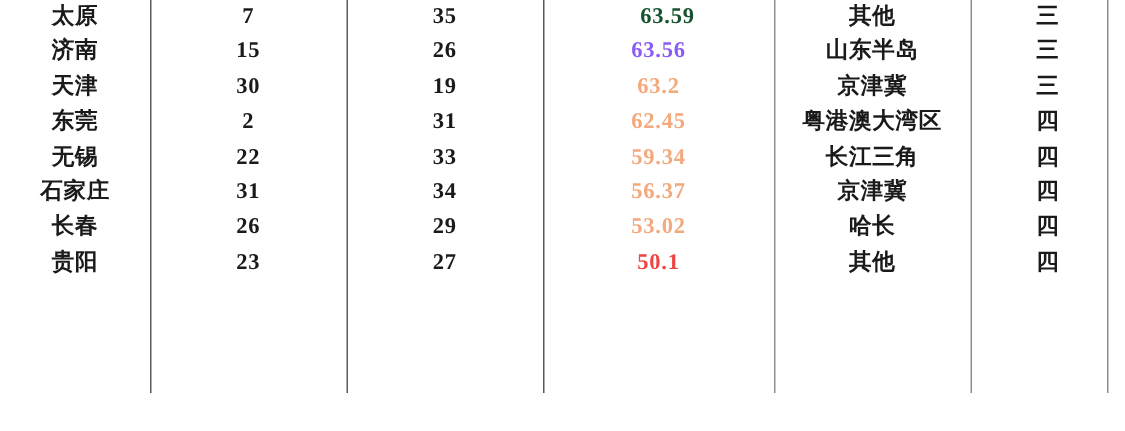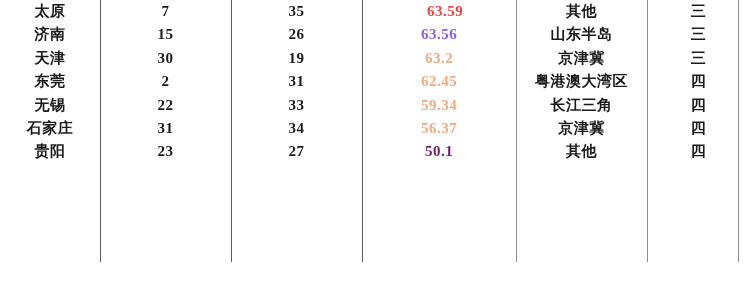--- a/index.html
+++ b/index.html
@@ -104,21 +104,21 @@
         <col class="c-rank-b">
       <col class="c-score">
         <col class="c-region">
         <col class="c-tier">
     </colgroup>
     <tbody id="table-body">
         <tr>
           <td class="cell-city">太原</td>
           <td class="cell-num">7</td>
           <td class="cell-num">35</td>
-          <td class="cell-score" style="color: #ef4444; padding-left: 12px;">63.59</td>
+          <td class="cell-score" style="color: #14532d; padding-left: 12px;">63.59</td>
           <td class="cell-region">其他</td>
           <td class="cell-tier">三</td>
         </tr>
         <tr>
           <td class="cell-city">济南</td>
           <td class="cell-num">15</td>
           <td class="cell-num">26</td>
           <td class="cell-score" style="color: #8b5cf6;">63.56</td>
           <td class="cell-region">山东半岛</td>
           <td class="cell-tier">三</td>
@@ -149,23 +149,31 @@
         </tr>
         <tr>
           <td class="cell-city">石家庄</td>
           <td class="cell-num">31</td>
           <td class="cell-num">34</td>
           <td class="cell-score" style="color: rgb(244, 169, 125); margin-left: 18px;">56.37</td>
           <td class="cell-region">京津冀</td>
           <td class="cell-tier">四</td>
         </tr>
         <tr>
+          <td class="cell-city">长春</td>
+          <td class="cell-num">26</td>
+          <td class="cell-num">29</td>
+          <td class="cell-score" style="color: rgb(244, 169, 125);">53.02</td>
+          <td class="cell-region">哈长</td>
+          <td class="cell-tier">四</td>
+        </tr>
+        <tr>
           <td class="cell-city">贵阳</td>
           <td class="cell-num">23</td>
           <td class="cell-num">27</td>
-          <td class="cell-score" style="color: #701a75;">50.1</td>
+          <td class="cell-score" style="color: #ef4444;">50.1</td>
           <td class="cell-region">其他</td>
           <td class="cell-tier">四</td>
         </tr>
       </tbody>
   </table>
 
 </div>
 
 </body></html>

